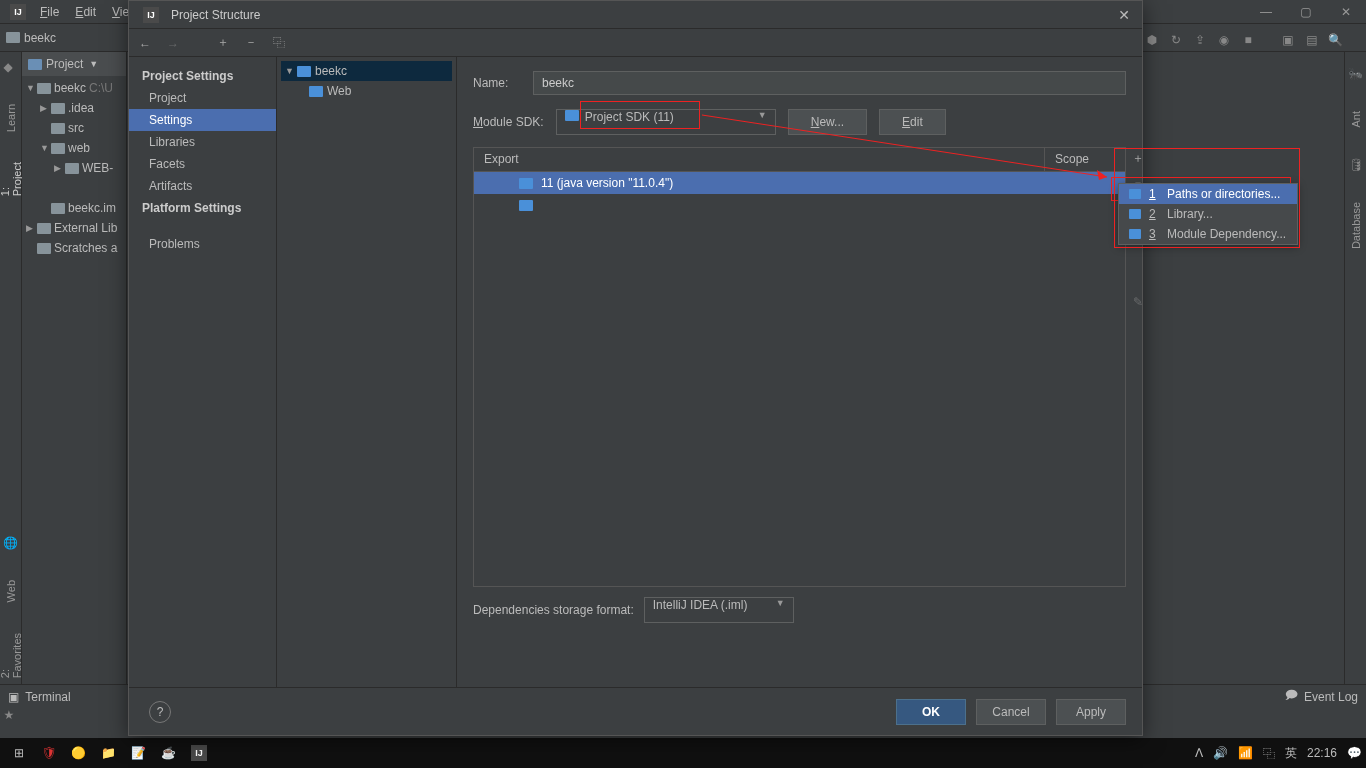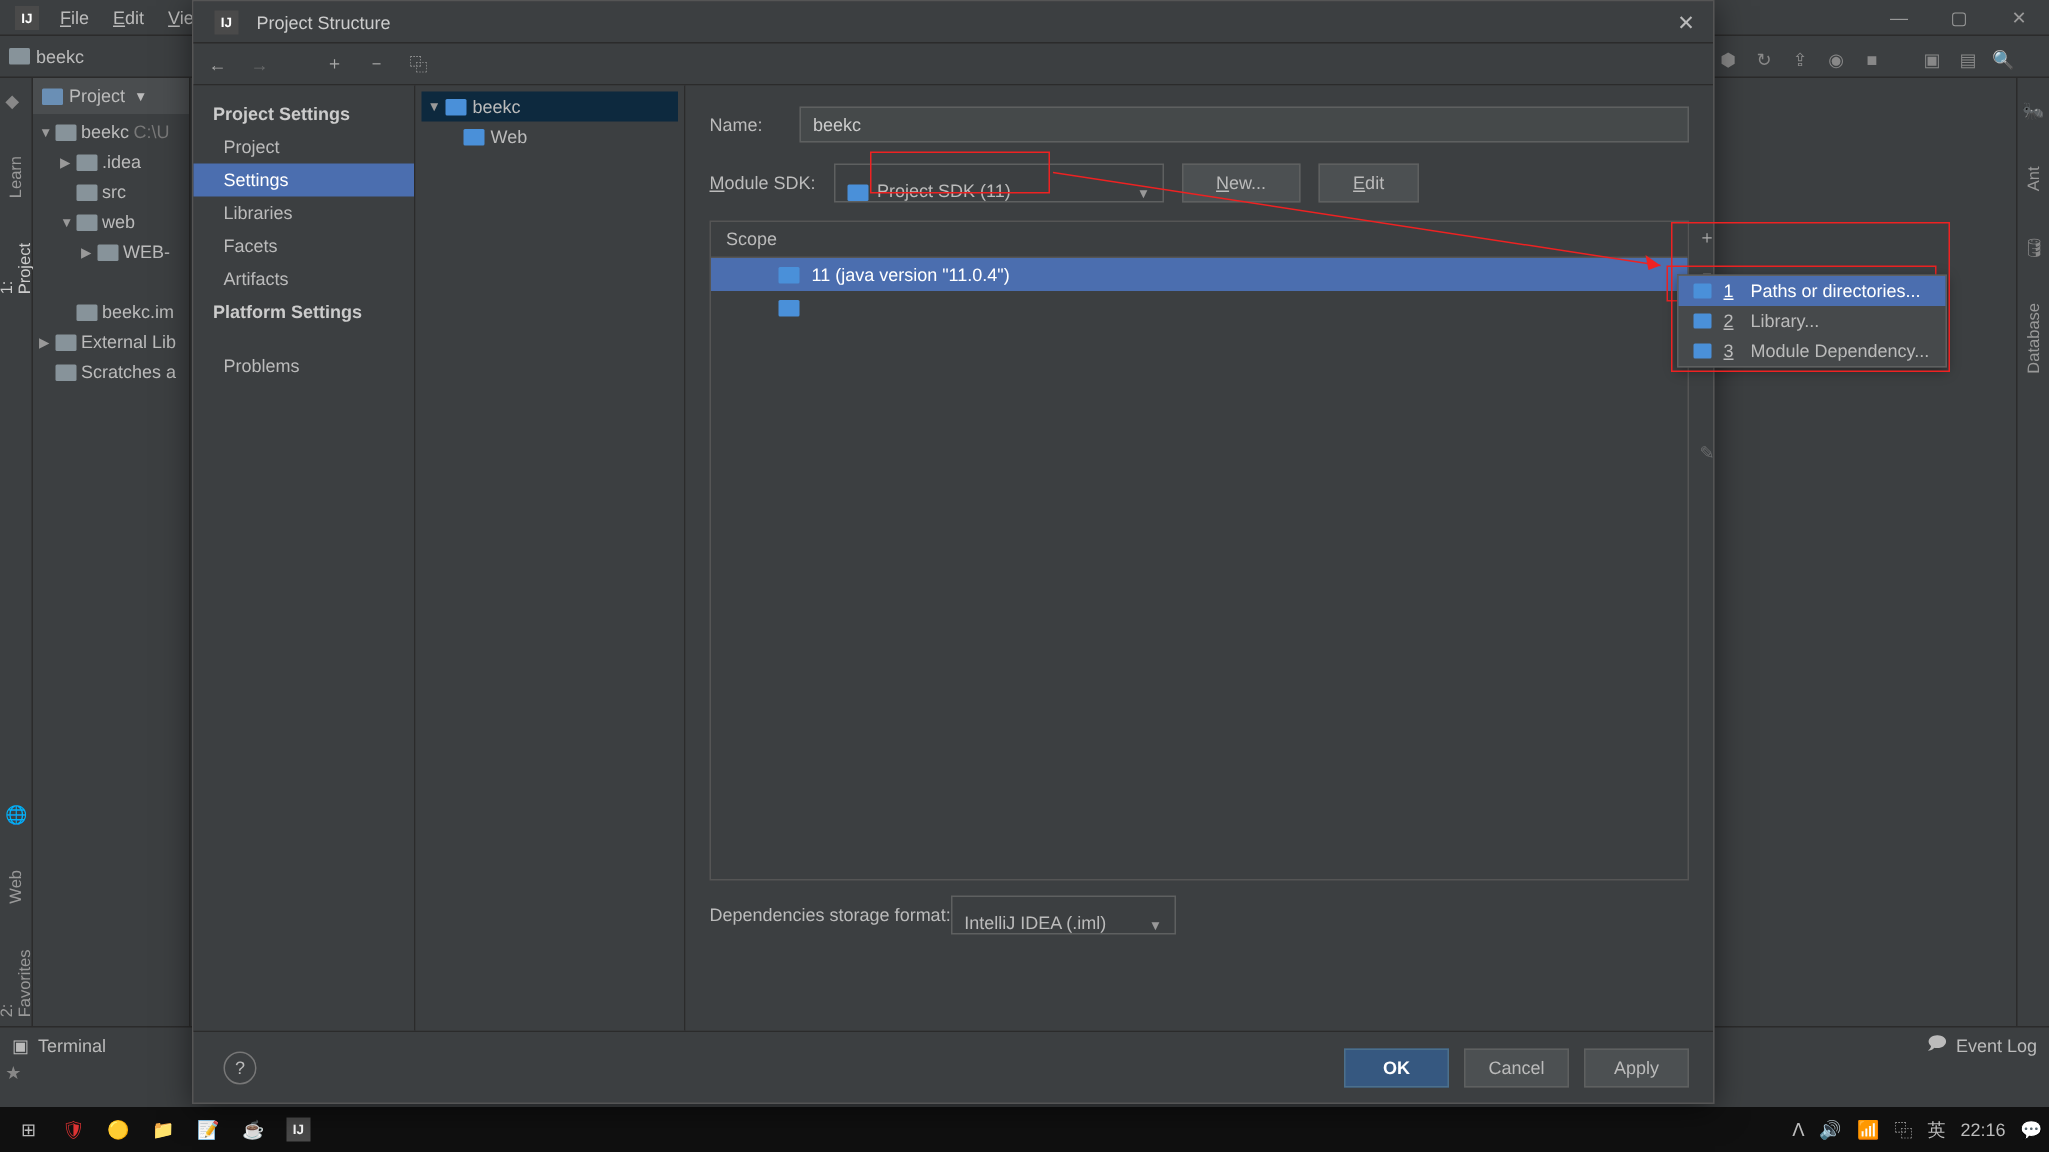--- a/index.html
+++ b/index.html
@@ -43,41 +43,41 @@
 .mid-row{display:flex;align-items:center;height:20px;gap:4px;padding-left:4px}
 .mid-row.sel{background:#0d293e}
 .dlg-right{flex:1;background:#3c3f41;padding:14px 16px;position:relative}
 .form-row{display:flex;align-items:center;margin-bottom:14px;gap:12px}
 .form-label{width:48px;color:#bbb}
 .form-input{flex:1;height:24px;background:#45494a;border:1px solid #5e6060;padding:0 8px;color:#ccc}
 .tabs{display:flex;gap:16px;margin-bottom:14px;border-bottom:1px solid #555}
 .tab{padding:6px 4px;cursor:pointer;color:#bbb;border-bottom:2px solid transparent}
 .tab.active{border-bottom:2px solid #777;color:#ddd}
 .sdk-row{display:flex;align-items:center;gap:12px;margin-bottom:12px}
-.combo{height:26px;background:#3c3f41;border:1px solid #5e6060;display:flex;align-items:flex-end;padding:0 8px;gap:6px;min-width:220px;cursor:pointer}
+.combo{height:26px;background:#3c3f41;border:1px solid #5e6060;display:flex;align-items:flex-start;padding:0 8px;gap:6px;min-width:220px;cursor:pointer}
 .combo-arrow{margin-left:auto;font-size:9px;color:#999}
 .btn{height:26px;padding:0 22px;background:#4c5052;border:1px solid #5e6060;cursor:pointer;display:flex;align-items:center;justify-content:center}
 .dep-table{border:1px solid #555;background:#3c3f41;height:440px;position:relative}
 .dep-header{display:flex;height:24px;background:#3c3f41;border-bottom:1px solid #555}
 .dep-h-export{flex:1;padding:4px 10px;border-right:1px solid #555}
 .dep-h-scope{width:80px;padding:4px 10px}
 .dep-rows{}
 .dep-row{display:flex;align-items:center;height:22px;padding-left:45px;gap:8px}
 .dep-row.sel{background:#4b6eaf;color:#fff}
 .dep-row.sel *{color:#fff}
 .dep-side{position:absolute;right:-24px;top:0;width:22px;display:flex;flex-direction:column;gap:8px;align-items:center;padding-top:2px}
 .side-ico{width:16px;height:16px;cursor:pointer;color:#aaa;display:flex;align-items:center;justify-content:center}
 .red-box2{position:absolute;border:1px solid #e22}
 .red-arrow{position:absolute;pointer-events:none}
 .popup{position:absolute;background:#46494b;border:1px solid #5e6060;box-shadow:0 2px 8px rgba(0,0,0,.4);z-index:200}
 .popup-item{display:flex;align-items:center;height:20px;padding:0 10px;gap:8px;cursor:pointer;white-space:nowrap}
 .popup-item.sel{background:#4b6eaf;color:#fff}
 .popup-item.sel *{color:#fff}
 .pop-num{text-decoration:underline;width:10px}
-.storage-row{display:flex;align-items:center;margin-top:10px}
+.storage-row{display:flex;align-items:center;gap:10px;margin-top:10px}
 .dlg-footer{height:48px;border-top:1px solid #2b2b2b;display:flex;align-items:center;justify-content:flex-end;padding:0 16px;gap:10px}
 .help-ico{width:22px;height:22px;border:1px solid #777;border-radius:50%;display:flex;align-items:center;justify-content:center;margin-right:auto;margin-left:4px;cursor:pointer}
 .btn-primary{background:#365880;border:1px solid #4c708c;font-weight:bold;color:#fff;width:70px;justify-content:center}
 .btn-std{width:70px;justify-content:center}
 .bottom-bar{position:absolute;left:0;bottom:30px;width:1366px;height:24px;background:#3c3f41;border-top:1px solid #2b2b2b;display:flex;align-items:center;padding:0 8px}
 .bb-left{display:flex;align-items:center;gap:6px}
 .bb-right{margin-left:auto;display:flex;align-items:center;gap:6px}
 .taskbar{position:absolute;left:0;bottom:0;width:1366px;height:30px;background:#101010;display:flex;align-items:center;padding:0 4px}
 .tb-btn{width:30px;height:28px;display:flex;align-items:center;justify-content:center;cursor:pointer}
 .tb-right{margin-left:auto;display:flex;align-items:center;gap:10px;color:#ddd;font-size:11px}
@@ -256,20 +256,21 @@
         <div class="combo">
           <span class="blue-ico"></span>
           <span>Project SDK (11)</span>
           <span class="combo-arrow">▼</span>
         </div>
         <div class="btn"><u>N</u>ew...</div>
         <div class="btn"><u>E</u>dit</div>
       </div>
       <div class="dep-table">
         <div class="dep-header">
+          <div class="dep-h-export">Export</div>
           <div class="dep-h-scope">Scope</div>
         </div>
         <div class="dep-rows" id="dep-rows">
             <div class="dep-row sel">
               <span class="blue-ico"></span>
               <span style="">11 (java version "11.0.4")</span>
             </div>
             <div class="dep-row">
               <span class="blue-ico"></span>
               <span style="color:#6897bb"><module source=""></module></span>

